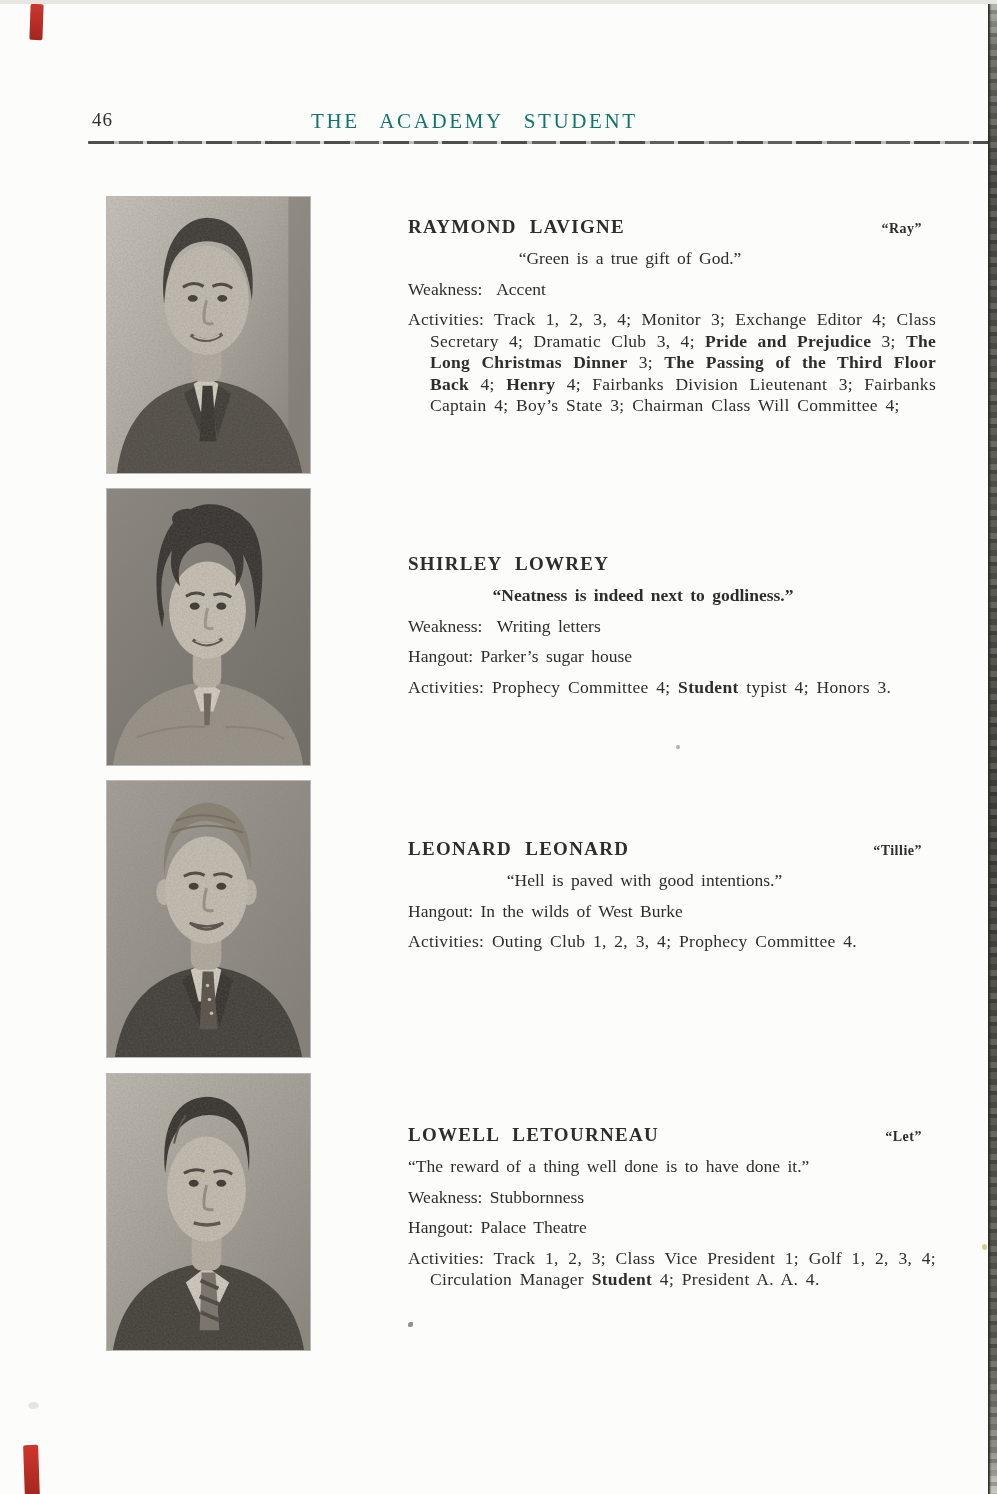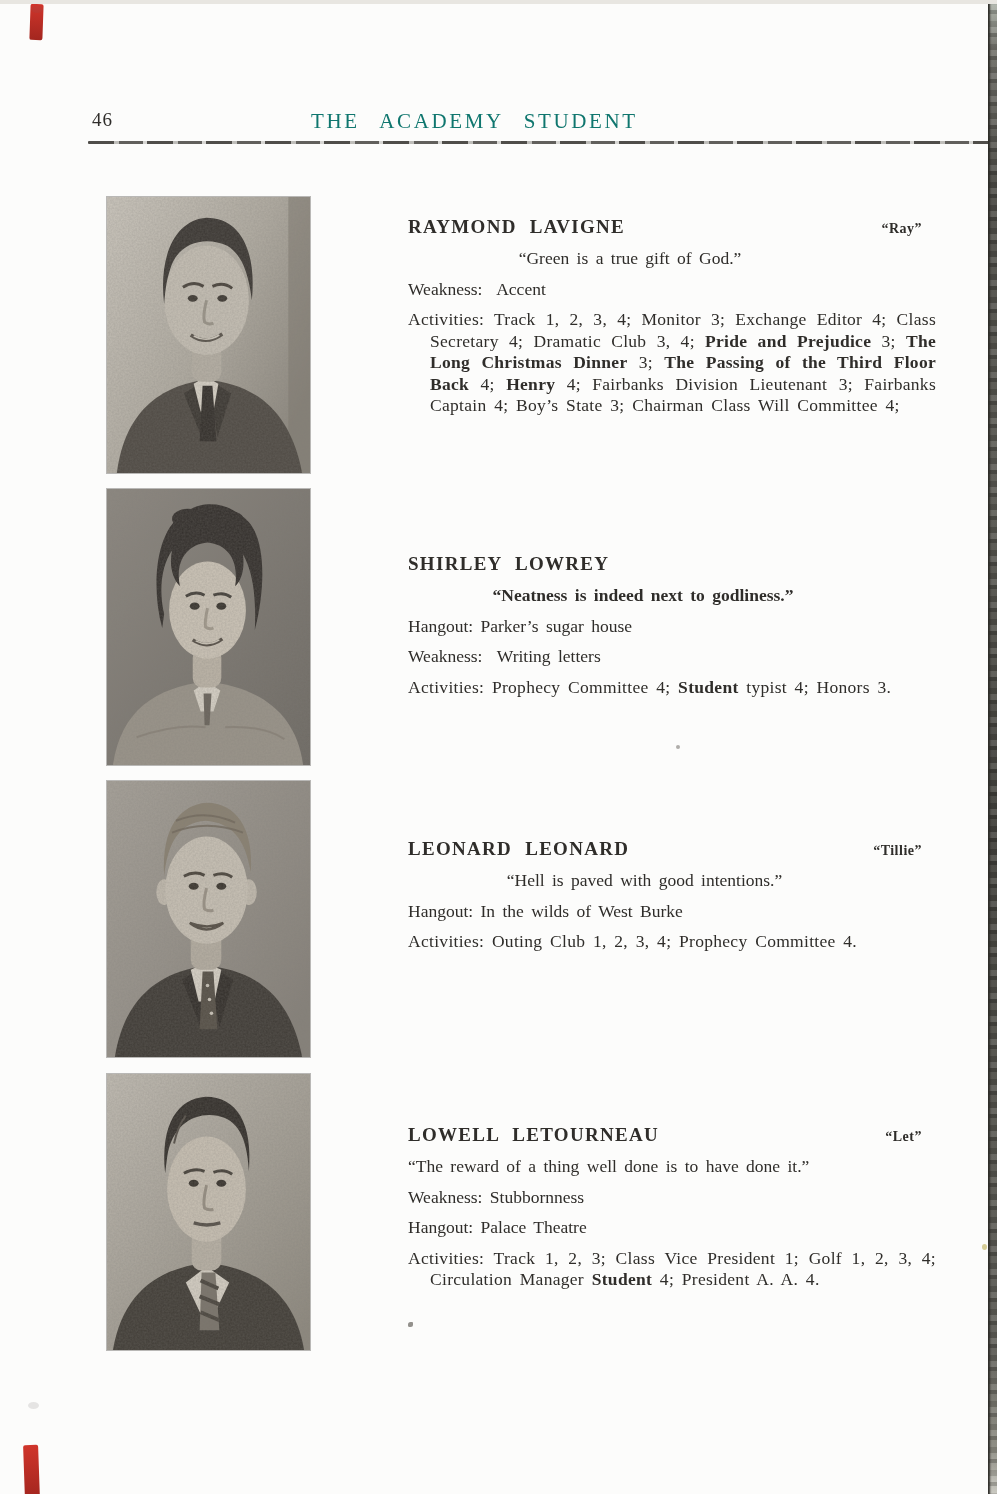--- a/index.html
+++ b/index.html
@@ -209,22 +209,22 @@
     <div class="line"><span>Weakness:</span>&nbsp; <span>Accent</span></div>
     <div class="line acts"><span>Activities:</span> <span><span>Track 1, 2, 3, 4; Monitor 3; Exchange Editor 4; Class Secretary 4; Dramatic Club 3, 4; </span><span class="bold">Pride and Prejudice</span><span> 3; </span><span class="bold">The Long Christmas Dinner</span><span> 3; </span><span class="bold">The Passing of the Third Floor Back</span><span> 4; </span><span class="bold">Henry</span><span> 4; Fairbanks Division Lieutenant 3; Fairbanks Captain 4; Boy’s State 3; Chairman Class Will Committee 4;</span></span></div>
   </div>
 
   <div class="entry e2">
     <div class="name-row">
       <span>SHIRLEY LOWREY</span>
       <span class="nickname"></span>
     </div>
     <div class="line quote">“Neatness is indeed next to godliness.”</div>
+    <div class="line"><span>Weakness:</span>&nbsp; <span>Writing letters</span></div>
     <div class="line"><span>Hangout:</span> <span>Parker’s sugar house</span></div>
-    <div class="line"><span>Weakness:</span>&nbsp; <span>Writing letters</span></div>
     <div class="line acts"><span>Activities:</span> <span><span>Prophecy Committee 4; </span><span class="bold">Student</span><span> typist 4; Honors 3.</span></span></div>
   </div>
 
   <div class="entry e3">
     <div class="name-row">
       <span>LEONARD LEONARD</span>
       <span class="nickname">“Tillie”</span>
     </div>
     <div class="line quote">“Hell is paved with good intentions.”</div>
     <div class="line"><span>Hangout:</span> <span>In the wilds of West Burke</span></div>

